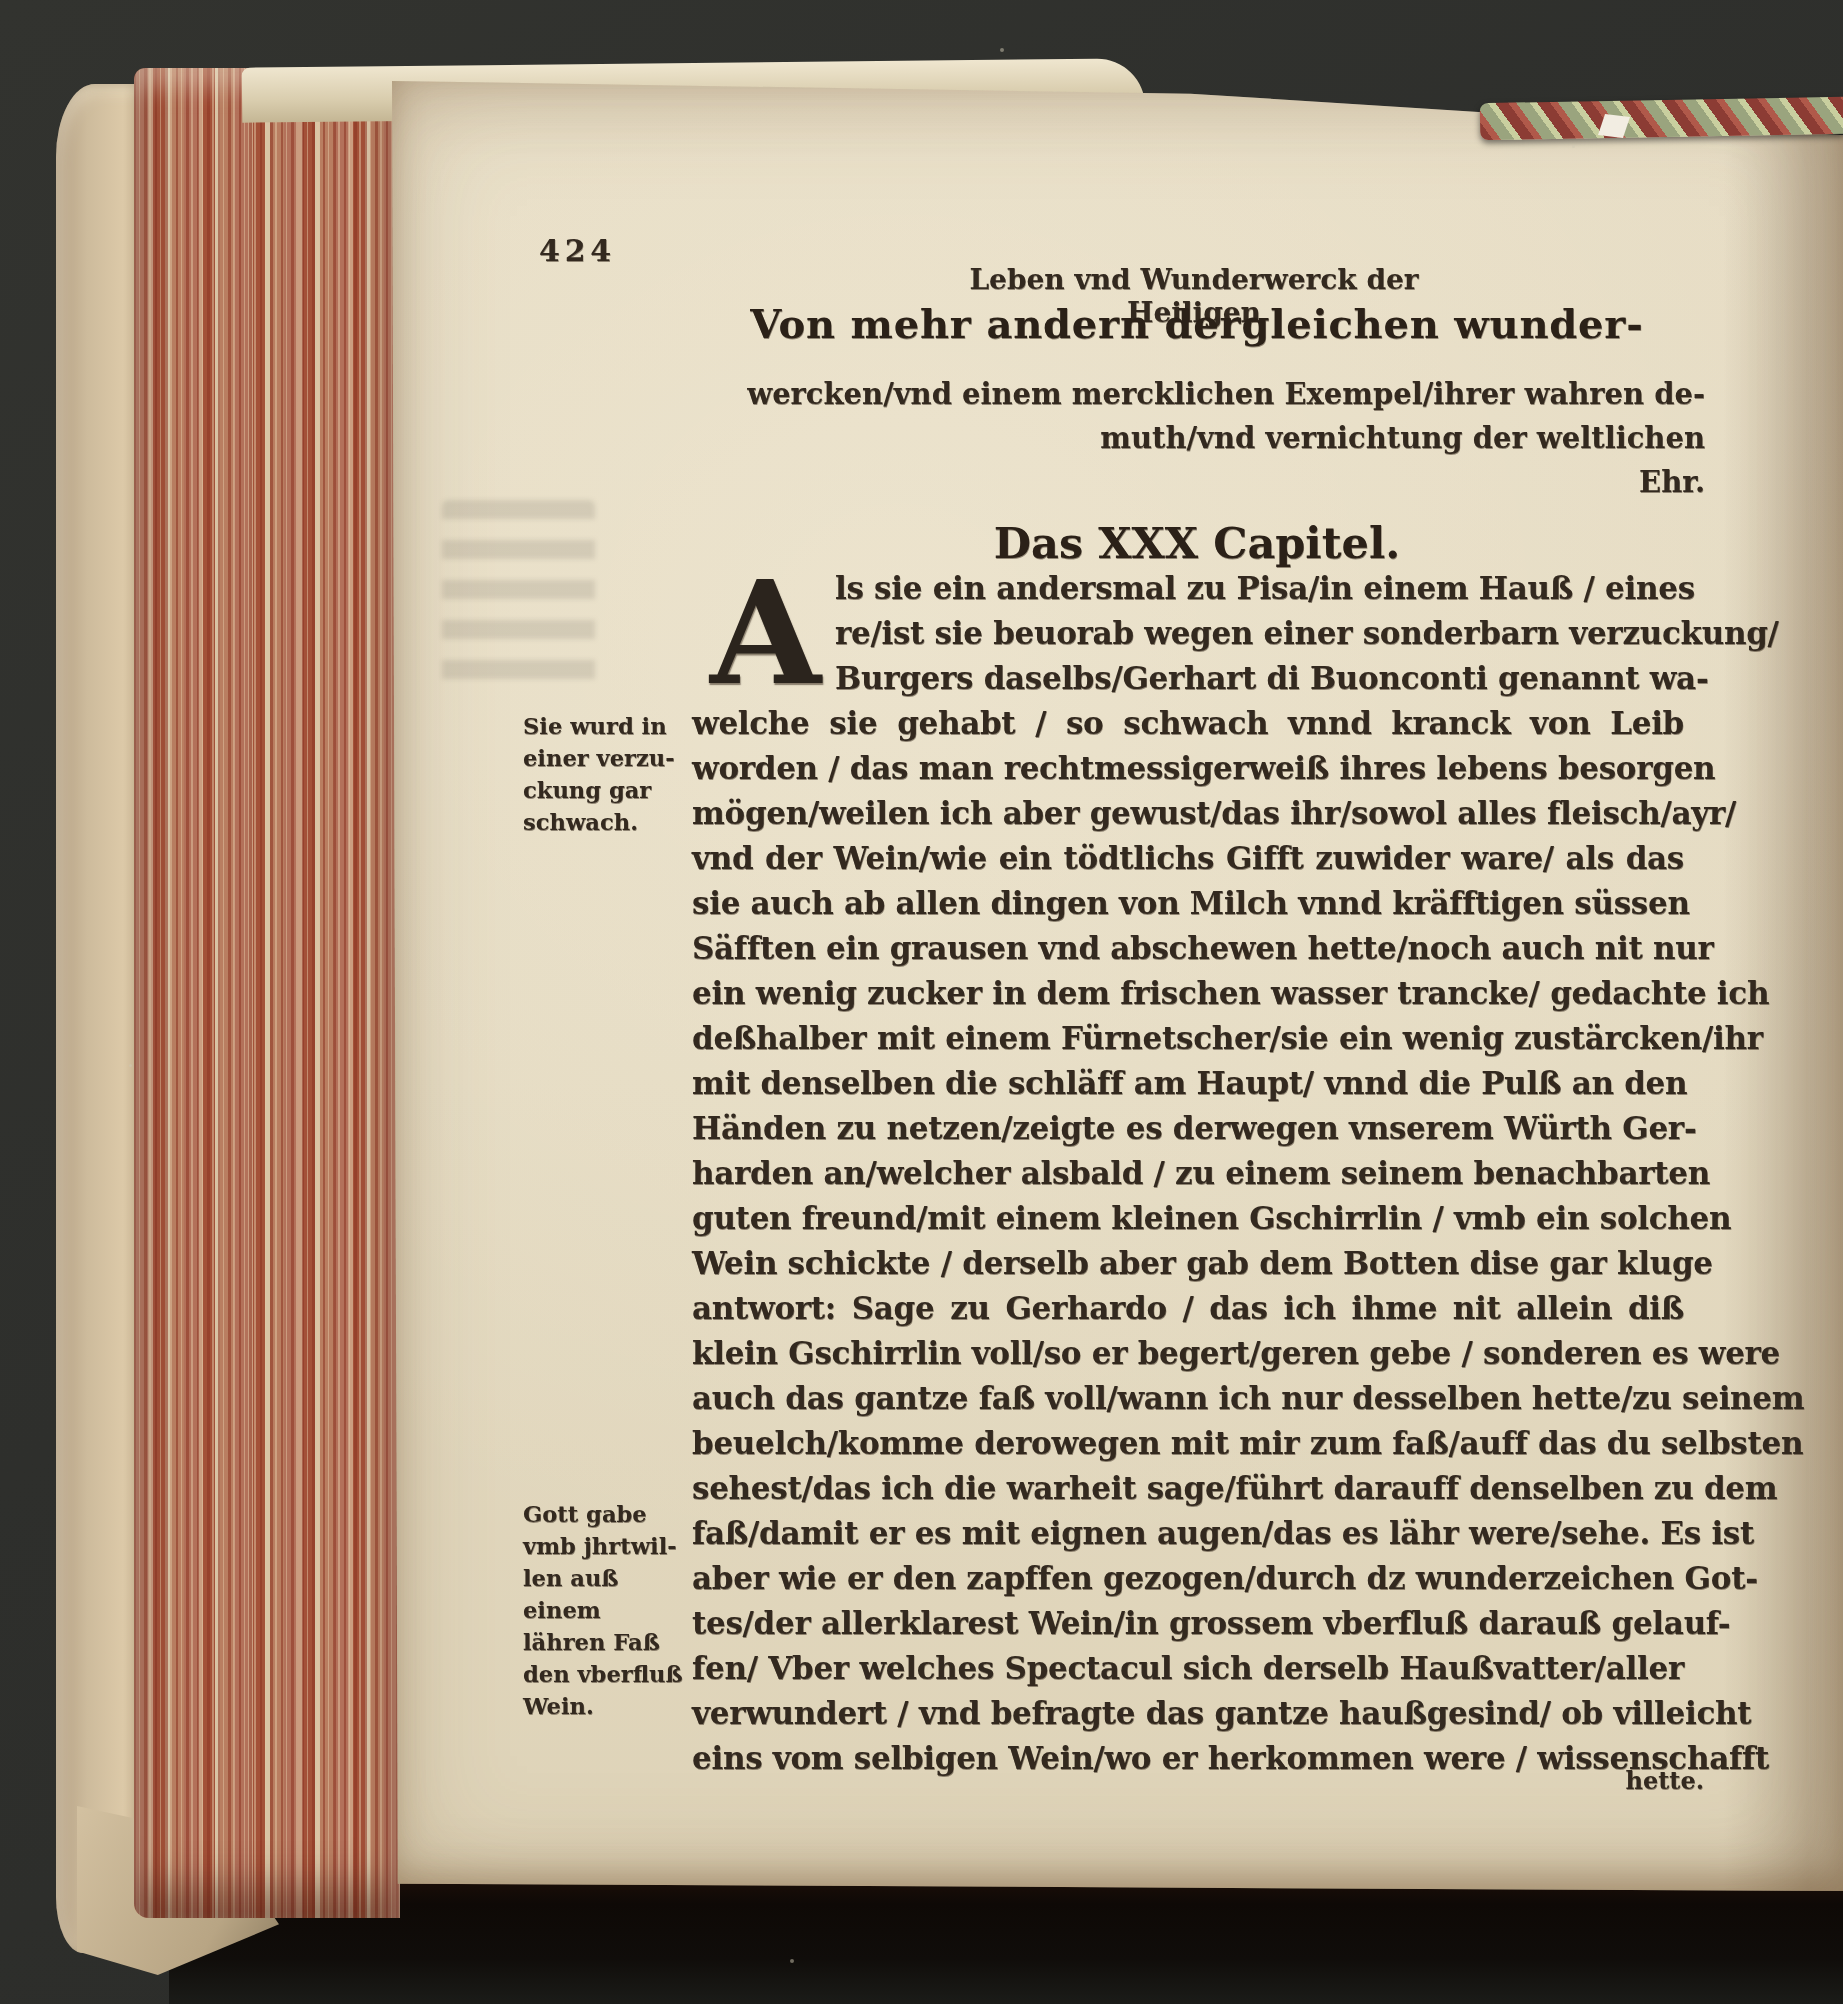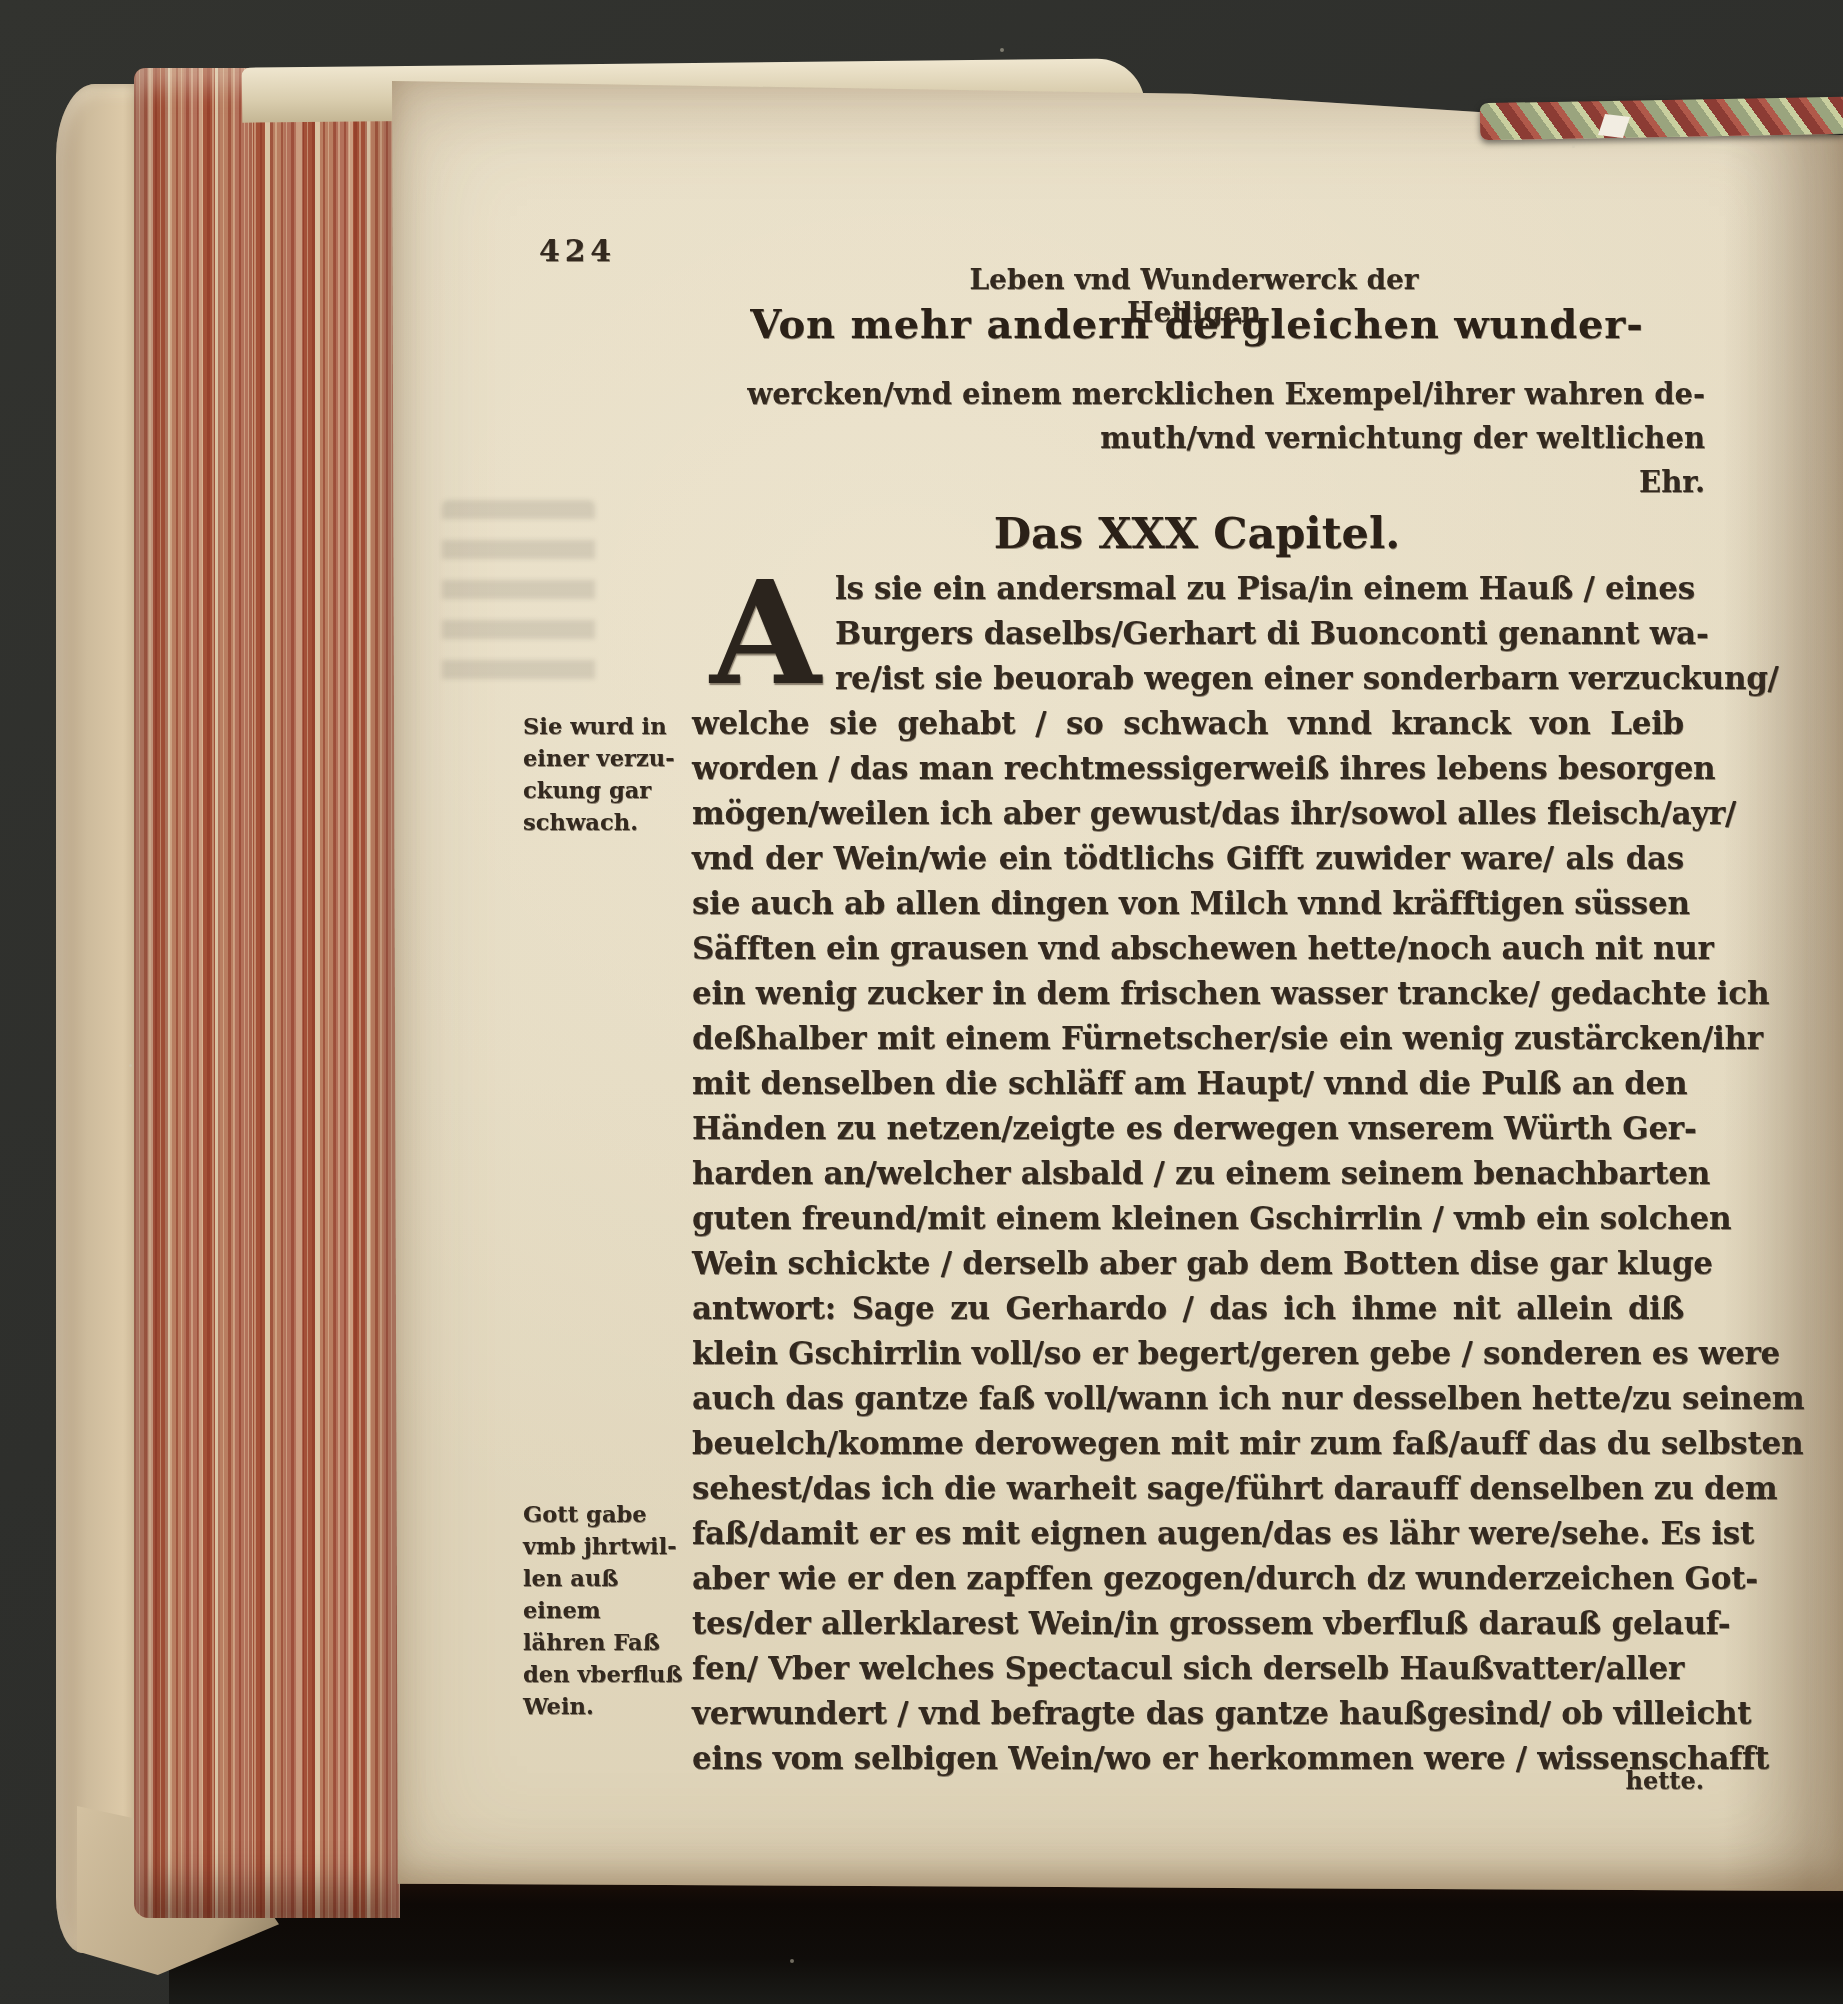--- a/index.html
+++ b/index.html
@@ -74,21 +74,21 @@
     background:repeating-linear-gradient(180deg,rgba(95,90,78,.16) 0 19.3px,rgba(0,0,0,0) 19.3px 40px);
     filter:blur(2.4px);border-radius:6.4px;
   }
   
   .ink{text-shadow:0.5px 0.6px 0.6px rgba(35,22,10,.45);}
   .page-number{position:absolute;left:147px;top:152px;font-size:30px;font-weight:bold;letter-spacing:4.8px;}
   .running-header{position:absolute;left:516px;top:150px;width:572px;text-align:center;font-size:28px;font-weight:bold;margin-top:32px;}
   .heading{position:absolute;left:297px;top:211px;width:1016px;text-align:center;}
   .h1{font-size:40px;line-height:64px;font-weight:bold;letter-spacing:0.8px;margin-bottom:16px;color:#2b2118;}
   .h2{font-size:29px;line-height:44px;font-weight:bold;text-align:right;}
-  .chapter{font-size:43px;line-height:52px;font-weight:bold;margin-top:3px;color:#2b2118;}
+  .chapter{font-size:43px;line-height:52px;font-weight:bold;margin-top:13px;color:#2b2118;}
   .drop-cap{
     position:absolute;left:306px;top:480px;width:135px;height:153px;
     font-size:143px;line-height:145px;font-weight:bold;text-align:center;color:#2b241d;
     text-shadow:0.8px 1.6px 1.2px rgba(35,22,10,.5);
   }
   .body-block{position:absolute;left:300px;top:485px;width:992px;}
   .bline{
     height:45px;line-height:45px;font-size:31px;font-weight:bold;letter-spacing:-0.3px;
     text-align:justify;text-align-last:justify;white-space:nowrap;
   }
@@ -119,22 +119,22 @@
     <div class="h2 ink">wercken/vnd einem mercklichen Exempel/ihrer wahren de-</div>
     <div class="h2 ink">muth/vnd vernichtung der weltlichen</div>
     <div class="h2 ink">Ehr.</div>
     <div class="chapter ink">Das XXX Capitel.</div>
   </div>
 
   <div class="drop-cap">A</div>
 
   <div class="body-block">
     <div class="bline ink indent">ls sie ein andersmal zu Pisa/in einem Hauß / eines</div>
+    <div class="bline ink indent">re/ist sie beuorab wegen einer sonderbarn verzuckung/</div>
     <div class="bline ink indent">Burgers daselbs/Gerhart di Buonconti genannt wa-</div>
-    <div class="bline ink indent">re/ist sie beuorab wegen einer sonderbarn verzuckung/</div>
     <div class="bline ink">welche sie gehabt / so schwach vnnd kranck von Leib</div>
     <div class="bline ink">worden / das man rechtmessigerweiß ihres lebens besorgen</div>
     <div class="bline ink">mögen/weilen ich aber gewust/das ihr/sowol alles fleisch/ayr/</div>
     <div class="bline ink">vnd der Wein/wie ein tödtlichs Gifft zuwider ware/ als das</div>
     <div class="bline ink">sie auch ab allen dingen von Milch vnnd kräfftigen süssen</div>
     <div class="bline ink">Säfften ein grausen vnd abschewen hette/noch auch nit nur</div>
     <div class="bline ink">ein wenig zucker in dem frischen wasser trancke/ gedachte ich</div>
     <div class="bline ink">deßhalber mit einem Fürnetscher/sie ein wenig zustärcken/ihr</div>
     <div class="bline ink">mit denselben die schläff am Haupt/ vnnd die Pulß an den</div>
     <div class="bline ink">Händen zu netzen/zeigte es derwegen vnserem Würth Ger-</div>

